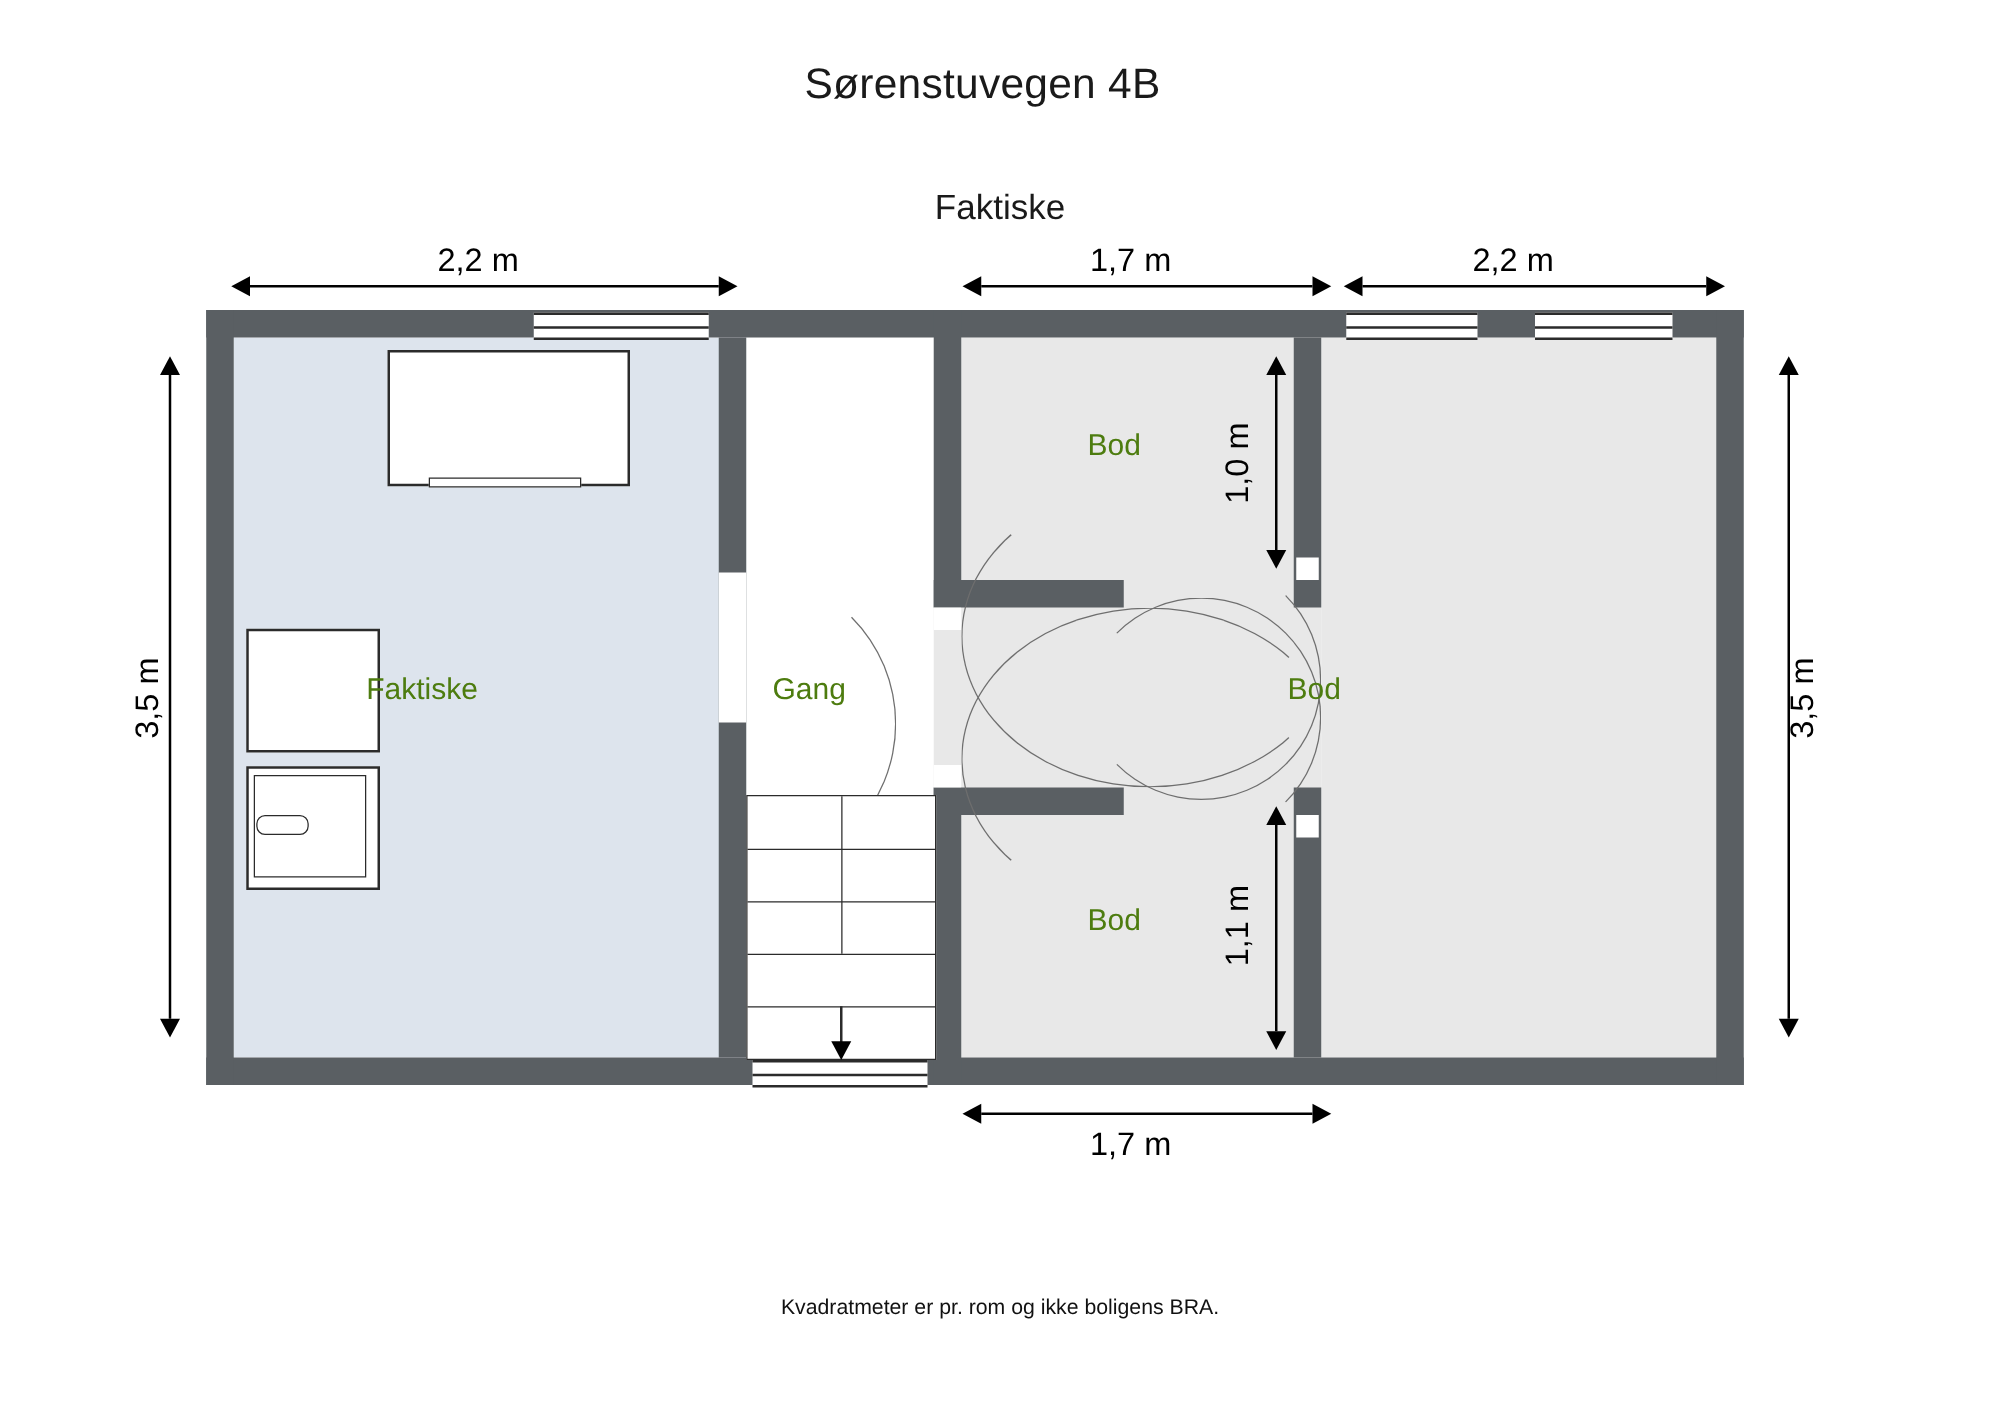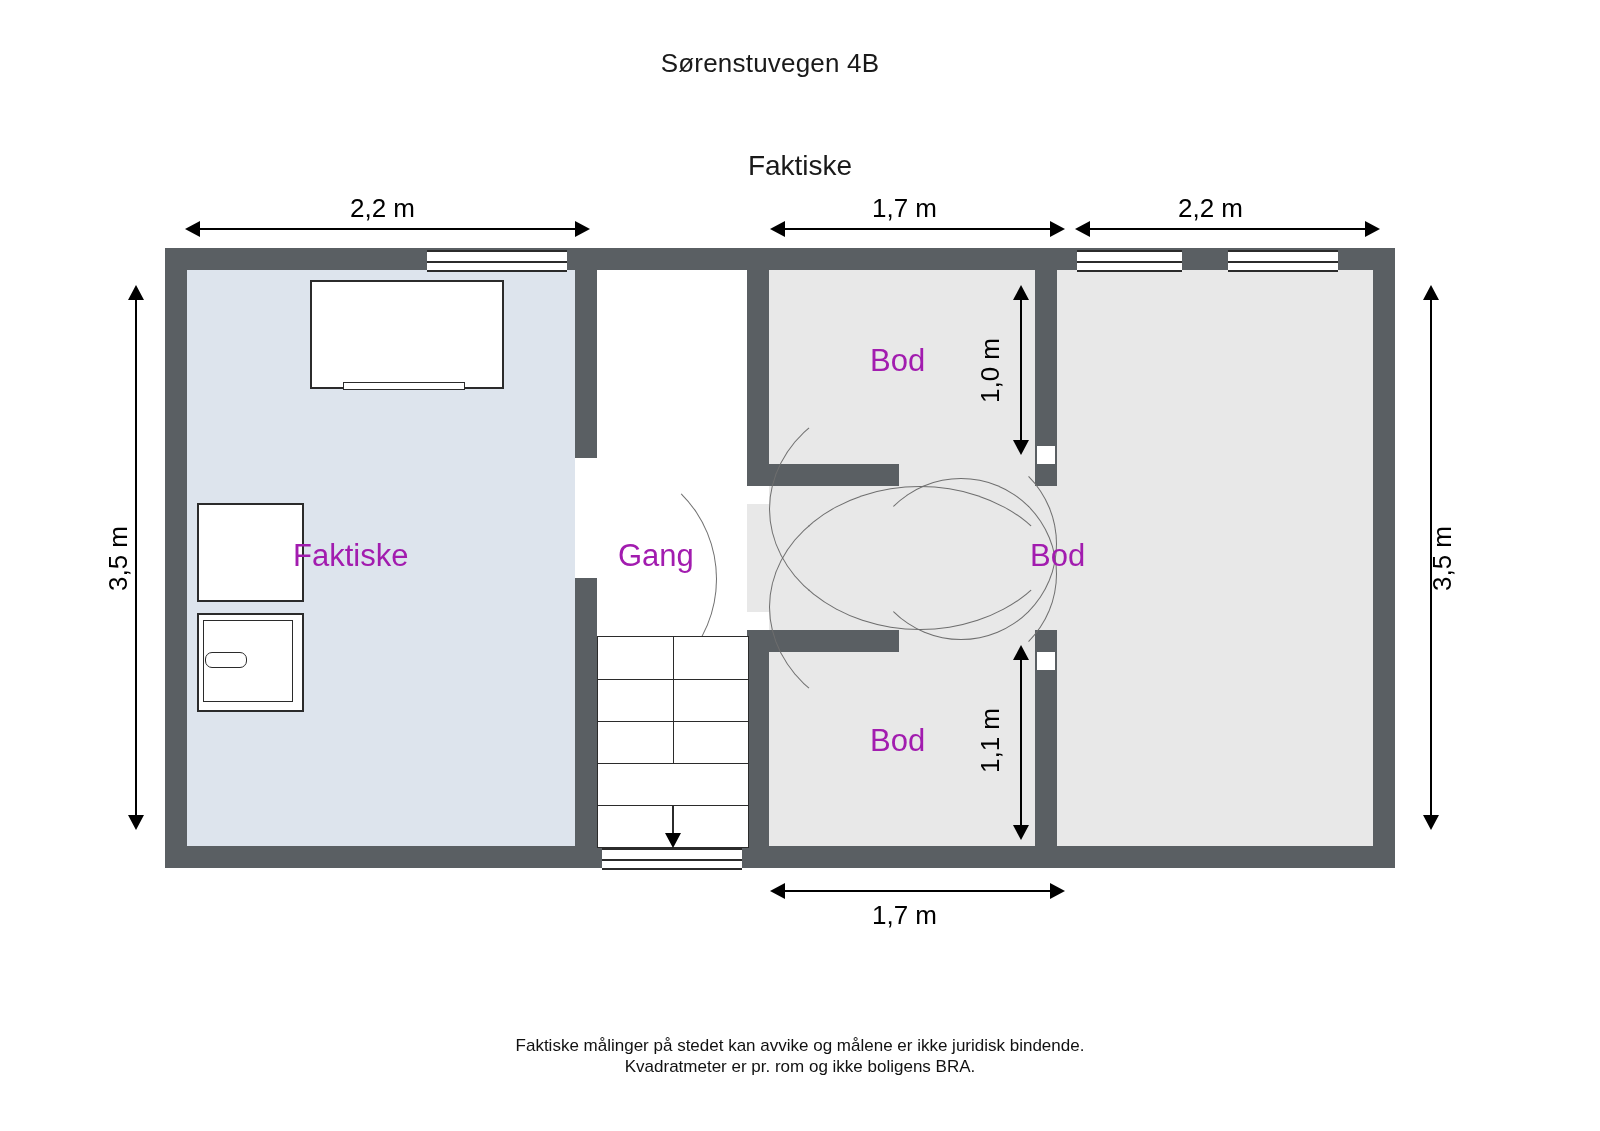--- a/index.html
+++ b/index.html
@@ -1,28 +1,28 @@
 <!DOCTYPE html>
 <html><head>
 <meta charset="utf-8">
 <style>
   html,body{margin:0;padding:0;background:#ffffff;}
   body{width:1600px;height:1131px;position:relative;font-family:"Liberation Sans",sans-serif;color:#1a1a1a;overflow:hidden;}
   .abs{position:absolute;}
-  #title{left:0;top:48px;width:1540px;text-align:center;font-size:26px;font-weight:400;letter-spacing:.2px;}
+  #title{left:16px;top:48px;width:1540px;text-align:center;font-size:34px;font-weight:400;letter-spacing:.2px;}
   #floor-label{left:0;top:150px;width:1600px;text-align:center;font-size:28px;font-weight:400;}
 
   
   #plan{left:165px;top:248px;width:1230px;height:620px;}
   .wall{position:absolute;background:#5a5f63;}
   .room{position:absolute;}
   .fill-blue{background:#dde4ed;}
   .fill-grey{background:#e8e8e8;}
   .fill-white{background:#ffffff;}
-  .room-label{position:absolute;font-size:31px;color:#a21caf;white-space:nowrap;}
+  .room-label{position:absolute;font-size:24px;color:#4d7c0f;white-space:nowrap;}
 
   
   .box{position:absolute;background:#ffffff;border:2px solid #2b2b2b;}
   .thin{position:absolute;background:#ffffff;border:1.5px solid #2b2b2b;}
 
   
   .window{position:absolute;background:#ffffff;border-top:2px solid #2b2b2b;border-bottom:2px solid #2b2b2b;}
   .window:after{content:"";position:absolute;left:0;right:0;top:50%;height:0;border-top:2px solid #2b2b2b;}
 
   
@@ -151,15 +151,14 @@
 <div class="arrow ar-u" style="left:1013px;top:645px;"></div>
 <div class="arrow ar-d" style="left:1013px;top:825px;"></div>
 <div class="dim-text rot" style="left:930px;top:725px;width:120px;text-align:center;">1,1 m</div>
 
 <div class="dim dim-h" style="left:785px;top:890px;width:265px;"></div>
 <div class="arrow ar-l" style="left:770px;top:883px;"></div>
 <div class="arrow ar-r" style="left:1050px;top:883px;"></div>
 <div class="dim-text" style="left:872px;top:900px;">1,7 m</div>
 
 <div id="footer" class="abs">
-  <div>Faktiske målinger på stedet kan avvike og målene er ikke juridisk bindende.</div>
   <div>Kvadratmeter er pr. rom og ikke boligens BRA.</div>
 </div>
 
 </body></html>

